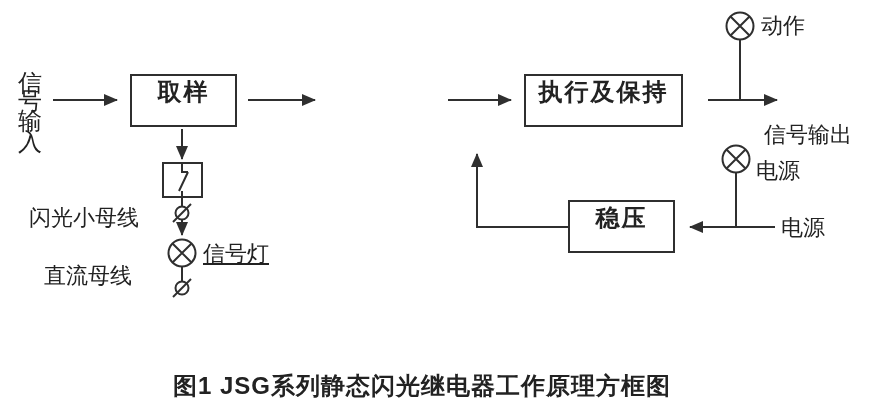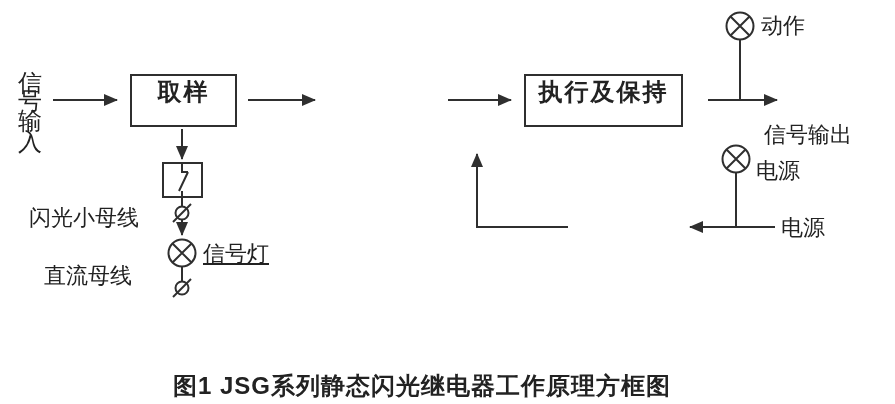--- a/index.html
+++ b/index.html
@@ -108,20 +108,23 @@
       <path class="wire" d="M173,297 L191,279"></path>
     </g>
   </svg>
 
   <div class="flow-box" style="left:130px;top:74px;width:107px;height:53px;">
     <span>取样</span>
   </div>
   <div class="flow-box" style="left:524px;top:74px;width:159px;height:53px;">
     <span>执行及保持</span>
   </div>
+  <div class="flow-box" style="left:568px;top:200px;width:107px;height:53px;">
+    <span>稳压</span>
+  </div>
 
   <div class="v-lbl" style="left:17px;top:52px;">信号输入</div>
 
   <div class="lbl" style="left:761px;top:13px;">动作</div>
 
   <div class="lbl" style="left:764px;top:90px;margin-top:32px;">信号输出</div>
 
   <div class="lbl" style="left:756px;top:158px;">电源</div>
 
   <div class="lbl" style="left:781px;top:215px;">电源</div>

